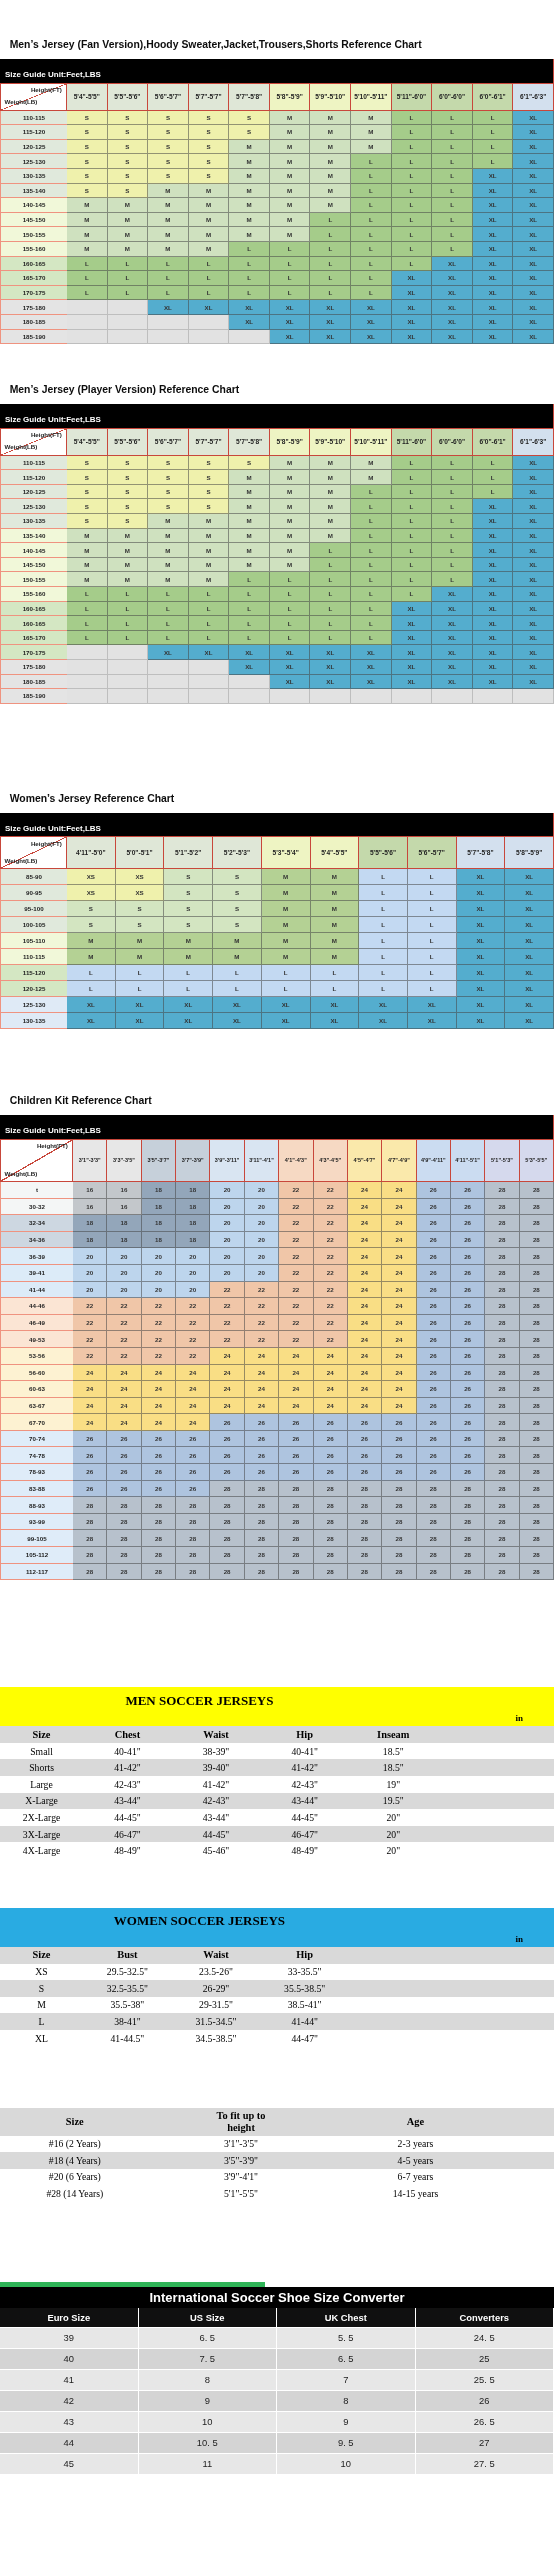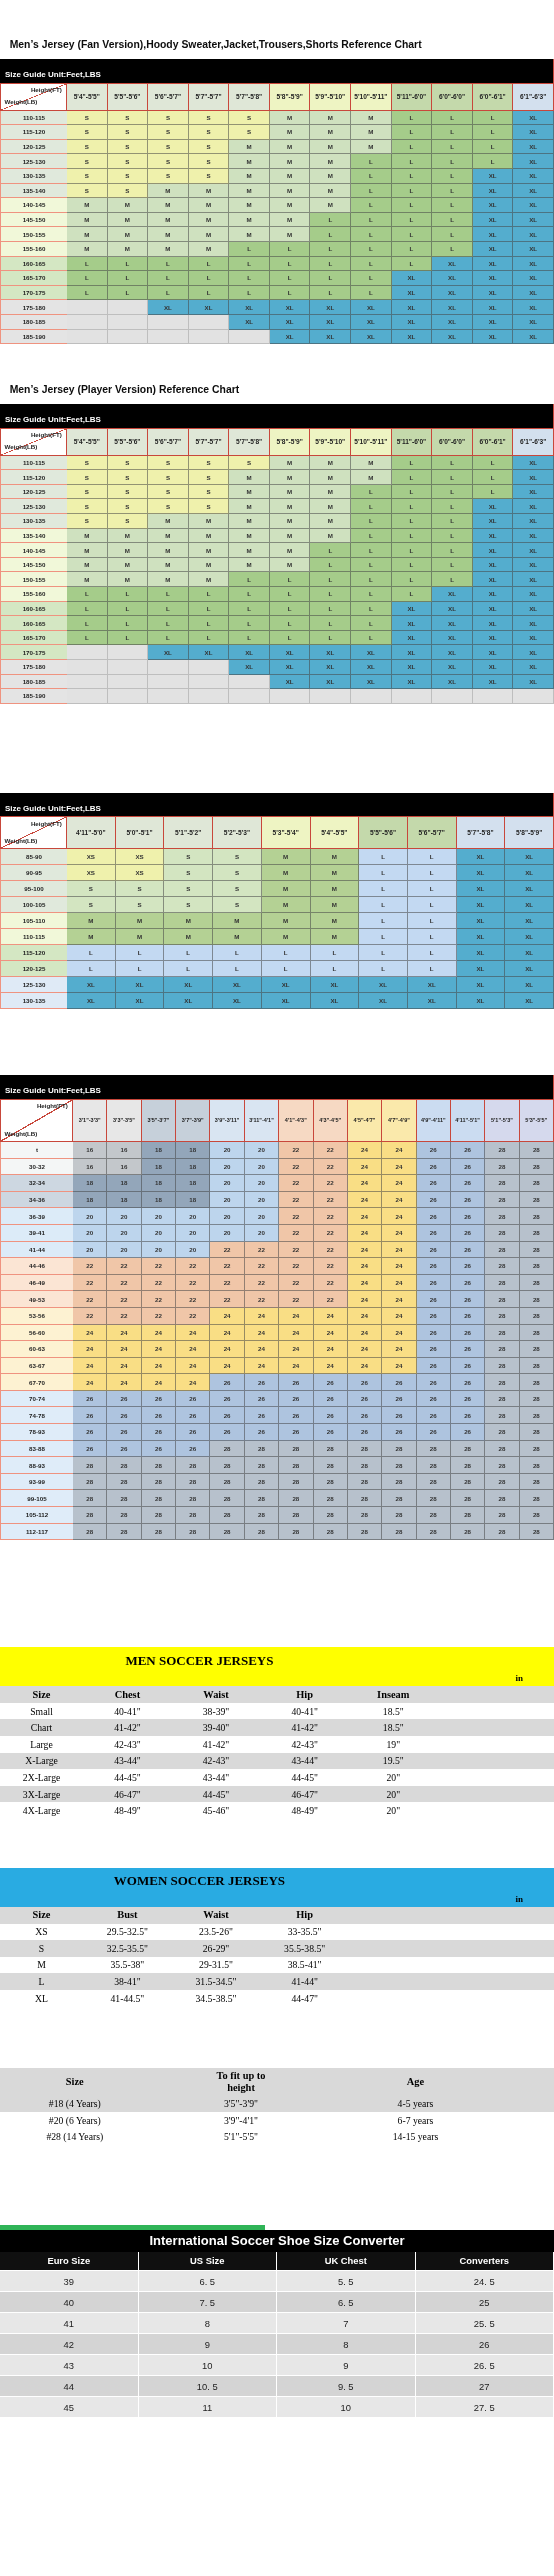--- a/index.html
+++ b/index.html
@@ -591,20 +591,21 @@
           <div class="vcell blank" style="background: rgb(226, 226, 226);"></div>
           <div class="vcell blank" style="background: rgb(226, 226, 226);"></div>
           <div class="vcell blank" style="background: rgb(226, 226, 226);"></div>
           <div class="vcell blank" style="background: rgb(226, 226, 226);"></div>
           <div class="vcell blank" style="background: rgb(226, 226, 226);"></div>
         </div>
       </div>
   </section>
 
   <section class="size-chart-section chart-women">
+    <h2 class="section-title">Women’s Jersey  Reference Chart</h2>
     <div class="chart-host">
         <div class="guide-bar">Size Guide  Unit:Feet,LBS</div>
         <div class="grid">
           <div class="hcell corner">
             <span class="ctop">Height(FT)</span>
             <span class="cbot">Weight(LB)</span>
           </div>
           <div class="hcell" style="background: rgb(223, 231, 215);">4'11"-5'0"</div>
           <div class="hcell" style="background: rgb(223, 231, 215);">5'0"-5'1"</div>
           <div class="hcell" style="background: rgb(223, 231, 215);">5'1"-5'2"</div>
@@ -723,20 +724,21 @@
           <div class="vcell" style="background: rgb(84, 173, 206);">XL</div>
           <div class="vcell" style="background: rgb(84, 173, 206);">XL</div>
           <div class="vcell" style="background: rgb(84, 173, 206);">XL</div>
           <div class="vcell" style="background: rgb(84, 173, 206);">XL</div>
           <div class="vcell" style="background: rgb(84, 173, 206);">XL</div>
         </div>
       </div>
   </section>
 
   <section class="size-chart-section chart-children">
+    <h2 class="section-title">Children Kit  Reference Chart</h2>
     <div class="chart-host">
         <div class="guide-bar">Size Guide  Unit:Feet,LBS</div>
         <div class="grid">
           <div class="hcell corner">
             <span class="ctop">Height(FT)</span>
             <span class="cbot">Weight(LB)</span>
           </div>
           <div class="hcell" style="background: rgb(231, 231, 231);">3'1"-3'3"</div>
           <div class="hcell" style="background: rgb(231, 231, 231);">3'3"-3'5"</div>
           <div class="hcell" style="background: rgb(198, 208, 218);">3'5"-3'7"</div>
@@ -1131,21 +1133,21 @@
         </div>
         <div class="spec-row">
           <div class="spec-cell">Small</div>
           <div class="spec-cell">40-41"</div>
           <div class="spec-cell">38-39"</div>
           <div class="spec-cell">40-41"</div>
           <div class="spec-cell">18.5"</div>
           <div class="spec-cell"></div>
         </div>
         <div class="spec-row shade">
-          <div class="spec-cell">Chart</div>
+          <div class="spec-cell">Shorts</div>
           <div class="spec-cell">41-42"</div>
           <div class="spec-cell">39-40"</div>
           <div class="spec-cell">41-42"</div>
           <div class="spec-cell">18.5"</div>
           <div class="spec-cell"></div>
         </div>
         <div class="spec-row">
           <div class="spec-cell">Large</div>
           <div class="spec-cell">42-43"</div>
           <div class="spec-cell">41-42"</div>
@@ -1239,20 +1241,26 @@
     </section>
   <section class="spec-section spec-kids">
       <div class="spec-grid">
         <div class="spec-row spec-head">
           <div class="spec-cell">Size</div>
           <div class="spec-cell">To fit up to
 height</div>
           <div class="spec-cell">Age</div>
           <div class="spec-cell"></div>
         </div>
+        <div class="spec-row">
+          <div class="spec-cell">#16 (2 Years)</div>
+          <div class="spec-cell">3'1"-3'5"</div>
+          <div class="spec-cell">2-3 years</div>
+          <div class="spec-cell"></div>
+        </div>
         <div class="spec-row shade">
           <div class="spec-cell">#18 (4 Years)</div>
           <div class="spec-cell">3'5"-3'9"</div>
           <div class="spec-cell">4-5 years</div>
           <div class="spec-cell"></div>
         </div>
         <div class="spec-row">
           <div class="spec-cell">#20 (6 Years)</div>
           <div class="spec-cell">3'9"-4'1"</div>
           <div class="spec-cell">6-7 years</div>

